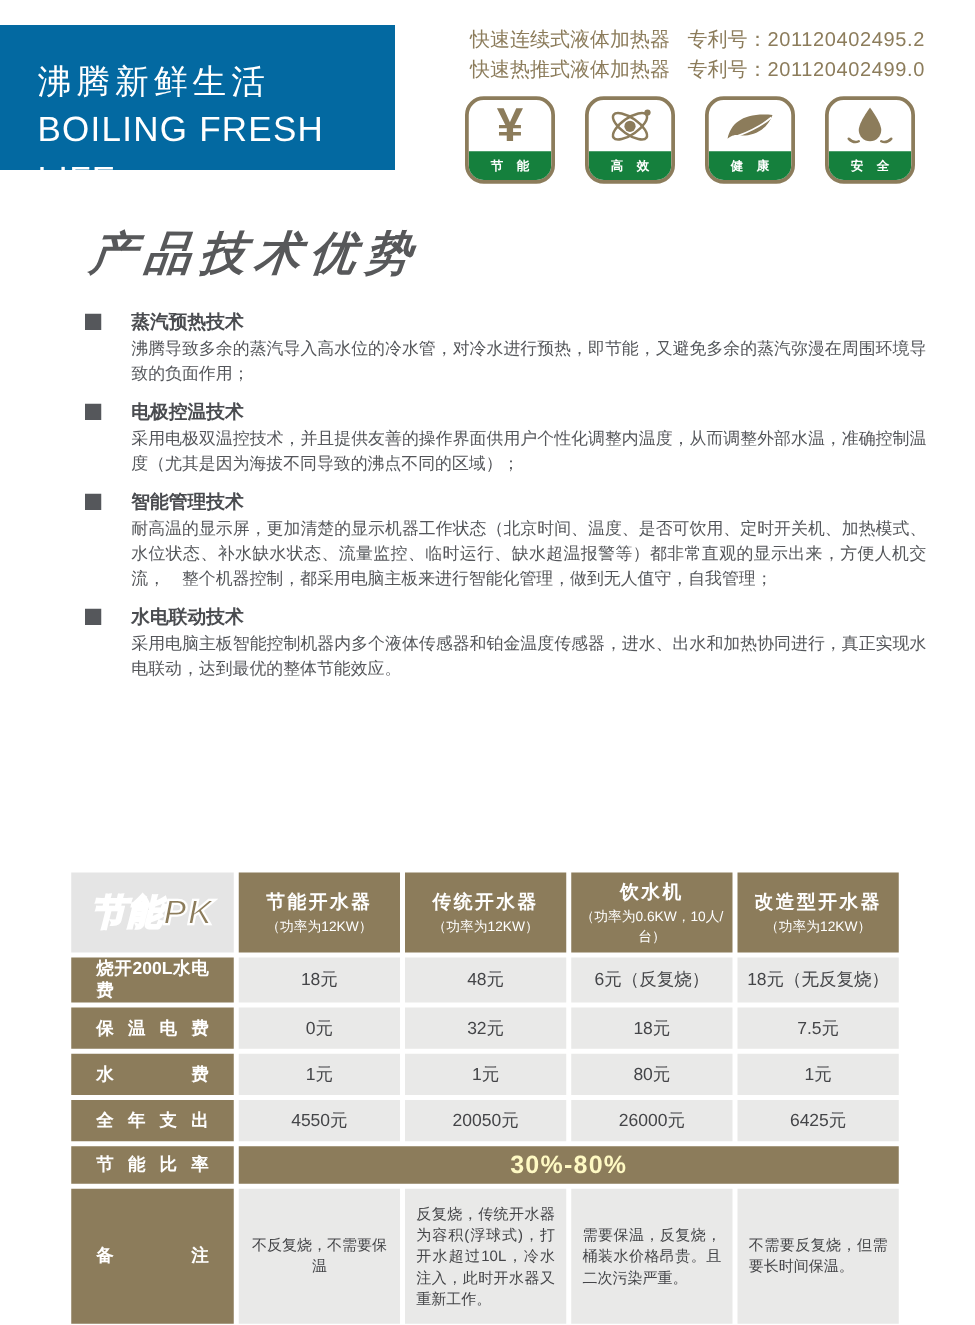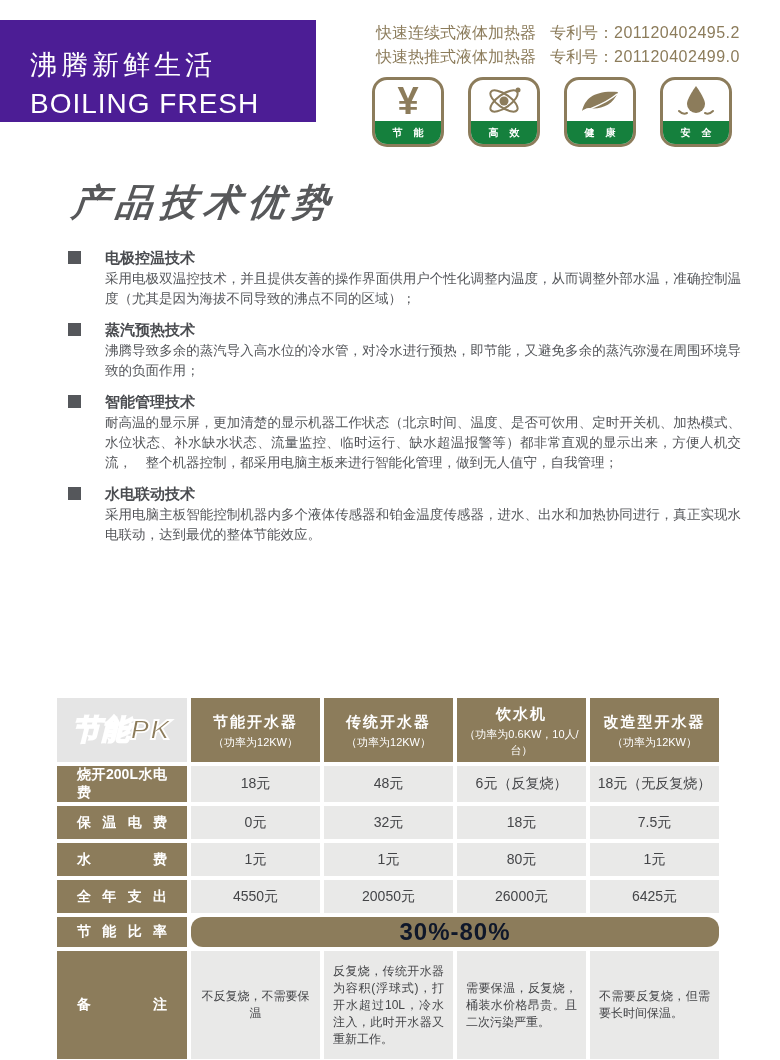--- a/index.html
+++ b/index.html
@@ -3,22 +3,22 @@
 <meta charset="utf-8">
 <style>
   html,body{margin:0;padding:0;}
   body{
     width:780px;height:1060px;position:relative;background:#ffffff;
     font-family:"Liberation Sans","DejaVu Sans",sans-serif;
     color:#54565a;overflow:hidden;
   }
   
   .header-box{
-    position:absolute;left:0;top:20px;width:316px;height:102px;
-    background:#4c1d95;color:#fff;box-sizing:border-box;padding:26px 0 0 30px;
+    position:absolute;left:0;top:20px;width:316px;height:116px;
+    background:#0369a1;color:#fff;box-sizing:border-box;padding:26px 0 0 30px;
   }
   .brand-cn{font-size:27px;letter-spacing:4px;line-height:38px;}
   .brand-en{font-size:28px;letter-spacing:1px;line-height:40px;}
   .patents{position:absolute;left:376px;top:21px;color:#8c7c5b;font-size:16px;line-height:24px;}
   .patent-line{display:flex;gap:14px;white-space:nowrap;}
   .patent-no{letter-spacing:.5px;}
   
   .badges{position:absolute;left:372px;top:77px;display:flex;gap:24px;}
   .badge{
     width:72px;height:70px;border:3px solid #8c7c5b;border-radius:15px;
@@ -58,22 +58,22 @@
   }
   .col-head{background:#8c7c5b;color:#fff;text-align:center;vertical-align:middle;height:64px;}
   .col-name{display:block;font-size:15px;font-weight:bold;letter-spacing:2px;line-height:20px;margin-top:2px;}
   .col-sub{display:block;font-size:11px;line-height:16px;margin-top:2px;}
   .row-label{
     background:#8c7c5b;color:#fff;font-size:14px;font-weight:bold;height:33px;
     vertical-align:middle;text-align:justify;text-align-last:justify;padding:0 20px;
   }
   .val{background:#e9e9e8;color:#444548;font-size:14px;text-align:center;vertical-align:middle;height:33px;}
   .ratio-cell{
-    background:#8c7c5b;color:#0f172a;font-size:24px;font-weight:bold;text-align:center;
-    vertical-align:middle;height:30px;letter-spacing:1px;border-radius:12px;
+    background:#8c7c5b;color:#fef9c3;font-size:20px;font-weight:bold;text-align:center;
+    vertical-align:middle;height:30px;letter-spacing:1px;
   }
   .ratio-label{height:30px;}
   .note-label{height:108px;}
   .note{
     background:#e9e9e8;color:#444548;font-size:12px;line-height:17px;
     vertical-align:middle;padding:8px 9px;text-align:justify;
   }
   .note.center{text-align:center;}
   svg{display:block;}
 </style>
@@ -138,30 +138,30 @@
     <div class="badge-band">安 全</div>
   </div>
 </div>
 
 <div class="page-title">产品技术优势</div>
 
 <div class="sections">
   <div class="section">
     <div class="section-head">
       <span class="bullet-square"></span>
+      <span class="section-title">蒸汽预热技术</span>
+    </div>
+    <div class="section-body">沸腾导致多余的蒸汽导入高水位的冷水管，对冷水进行预热，即节能，又避免多余的蒸汽弥漫在周围环境导致的负面作用；</div>
+  </div>
+  <div class="section">
+    <div class="section-head">
+      <span class="bullet-square"></span>
       <span class="section-title">电极控温技术</span>
     </div>
     <div class="section-body">采用电极双温控技术，并且提供友善的操作界面供用户个性化调整内温度，从而调整外部水温，准确控制温度（尤其是因为海拔不同导致的沸点不同的区域）；</div>
-  </div>
-  <div class="section">
-    <div class="section-head">
-      <span class="bullet-square"></span>
-      <span class="section-title">蒸汽预热技术</span>
-    </div>
-    <div class="section-body">沸腾导致多余的蒸汽导入高水位的冷水管，对冷水进行预热，即节能，又避免多余的蒸汽弥漫在周围环境导致的负面作用；</div>
   </div>
   <div class="section">
     <div class="section-head">
       <span class="bullet-square"></span>
       <span class="section-title">智能管理技术</span>
     </div>
     <div class="section-body">耐高温的显示屏，更加清楚的显示机器工作状态（北京时间、温度、是否可饮用、定时开关机、加热模式、水位状态、补水缺水状态、流量监控、临时运行、缺水超温报警等）都非常直观的显示出来，方便人机交流，　整个机器控制，都采用电脑主板来进行智能化管理，做到无人值守，自我管理；</div>
   </div>
   <div class="section">
   </div>

